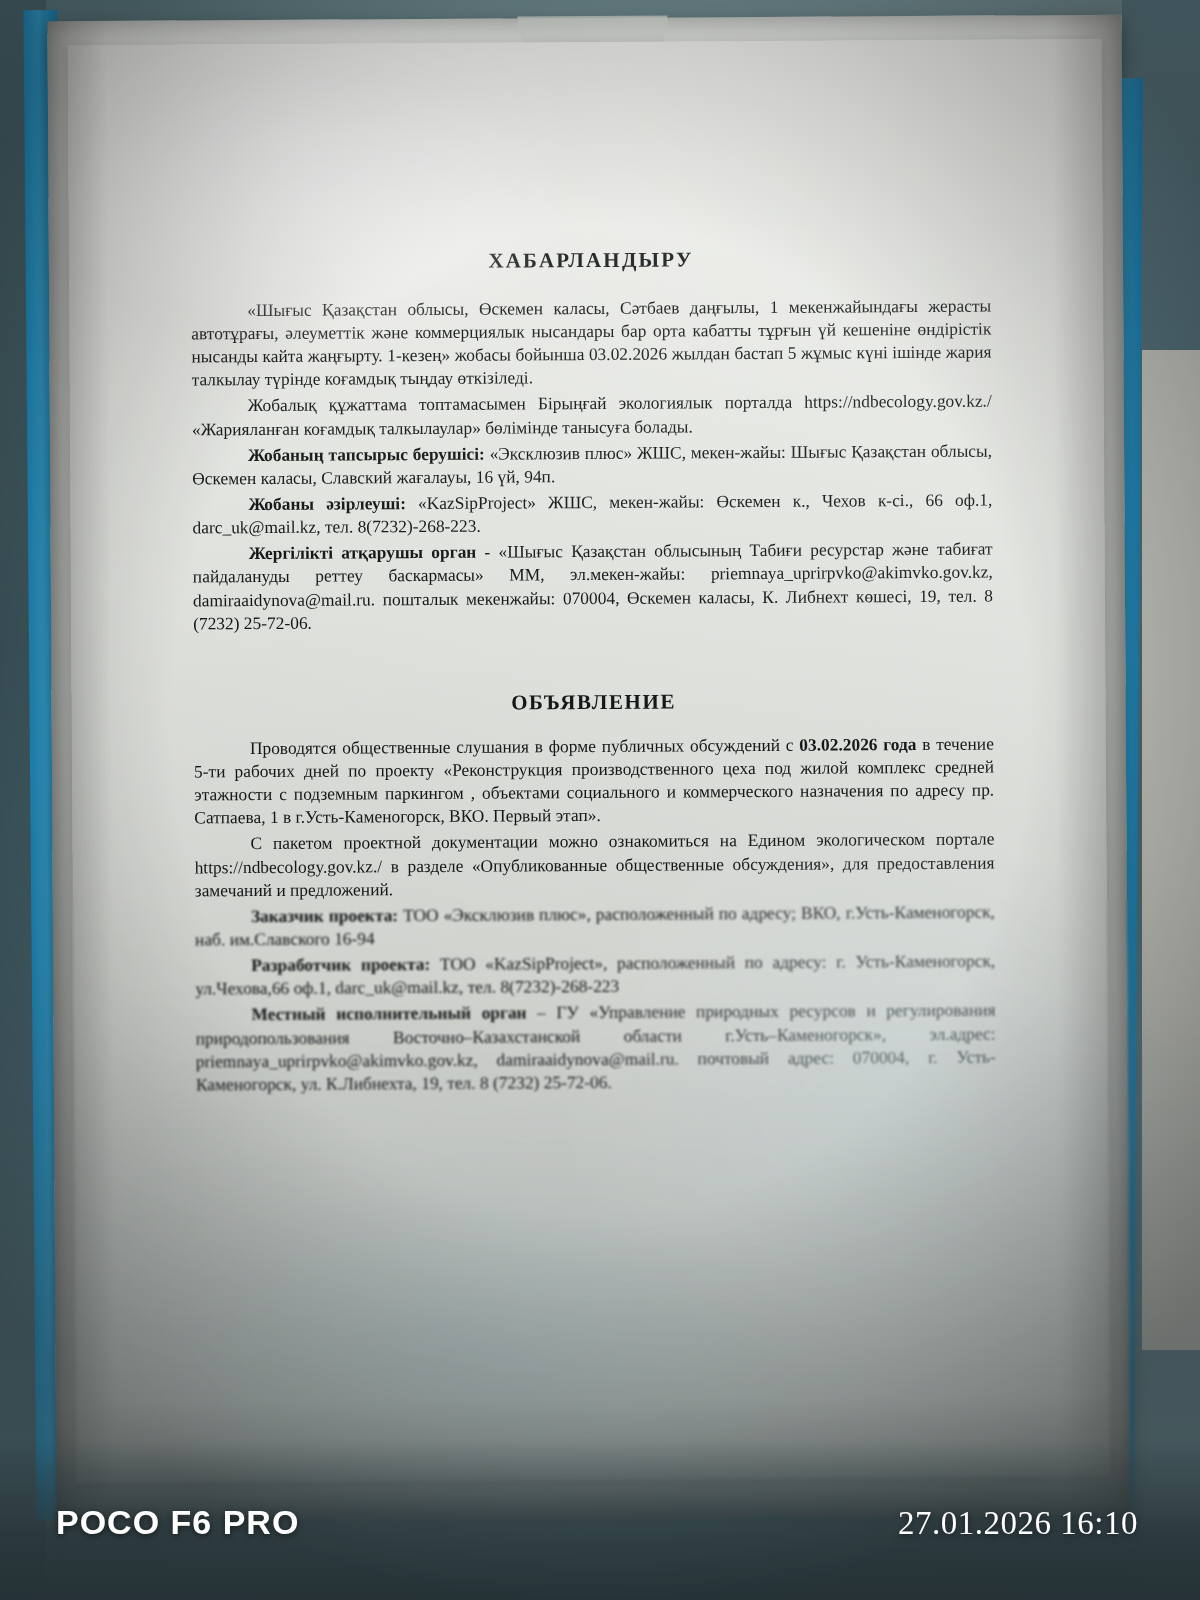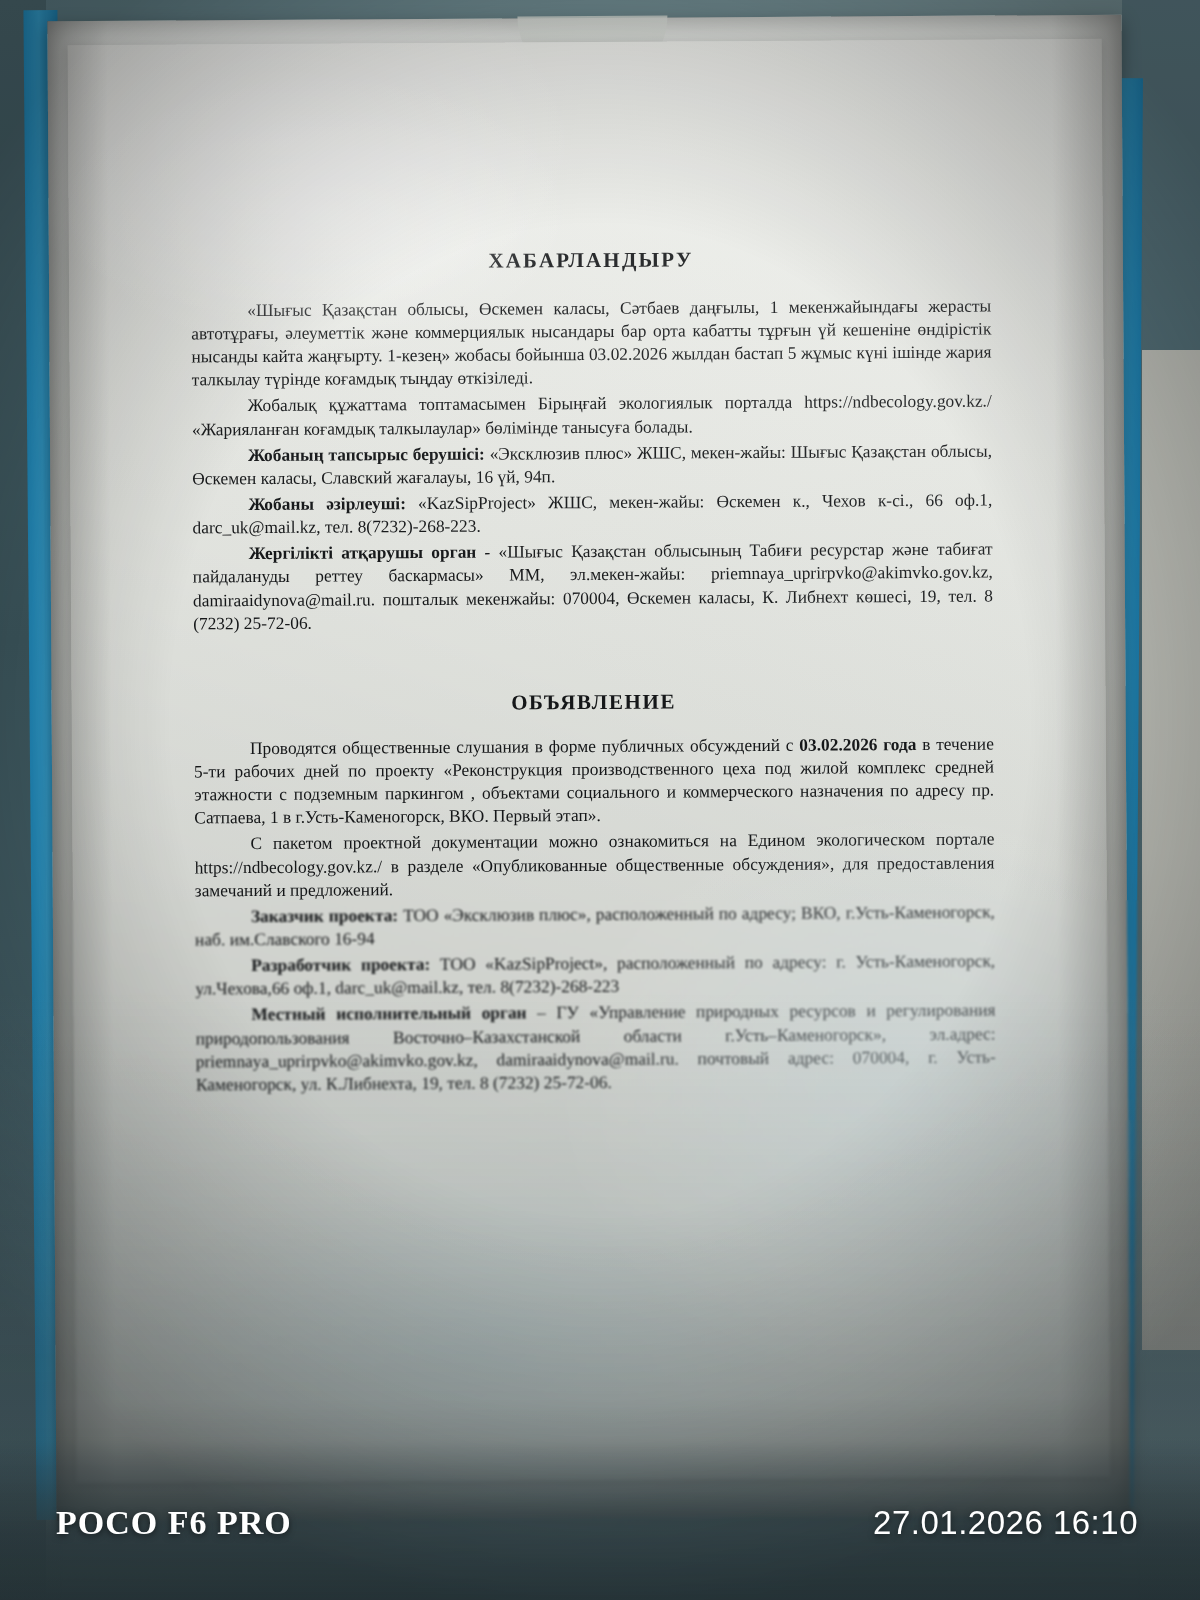--- a/index.html
+++ b/index.html
@@ -186,32 +186,32 @@
     pointer-events: none;
     background: radial-gradient(ellipse 780px 900px at 50% 45%, rgba(0,0,0,0) 55%, rgba(0,0,0,.32) 100%);
   }
 
   
   .wm-left {
     position: absolute;
     left: 56px;
     bottom: 58px;
     color: #ffffff;
-    font-family: Liberation Serif, serif;
+    font-family: Liberation Sans, sans-serif;
     font-weight: bold;
     font-size: 34px;
     letter-spacing: 1px;
     text-shadow: 0 2px 6px rgba(0,0,0,.55);
   }
   .wm-right {
     position: absolute;
     right: 62px;
     bottom: 58px;
     color: #ffffff;
-    font-family: Liberation Sans, sans-serif;
+    font-family: Liberation Serif, serif;
     font-size: 33px;
     letter-spacing: .5px;
     text-shadow: 0 2px 6px rgba(0,0,0,.55);
   }
 </style>
 </head>
 <body>
 
 <div id="photo">
 

